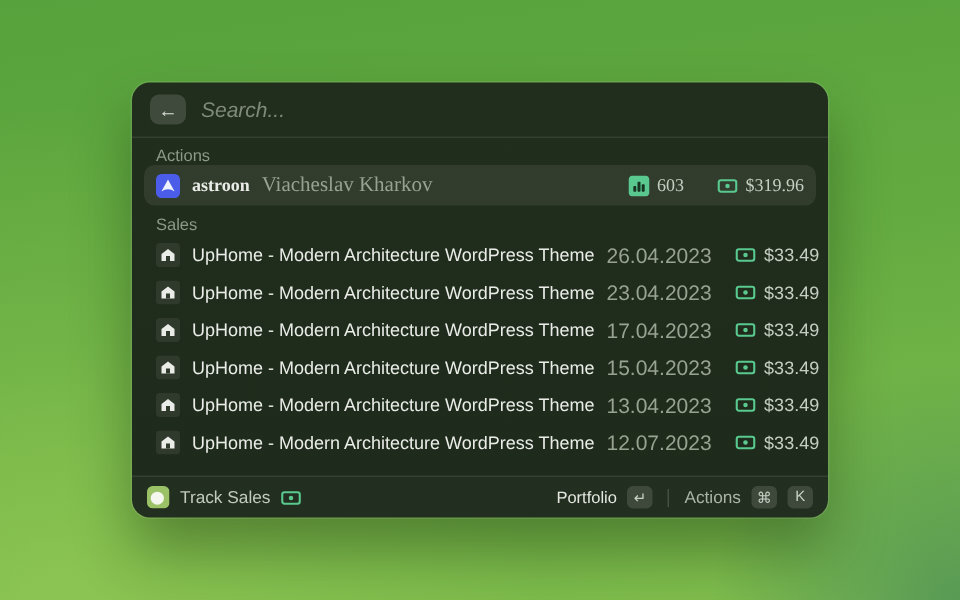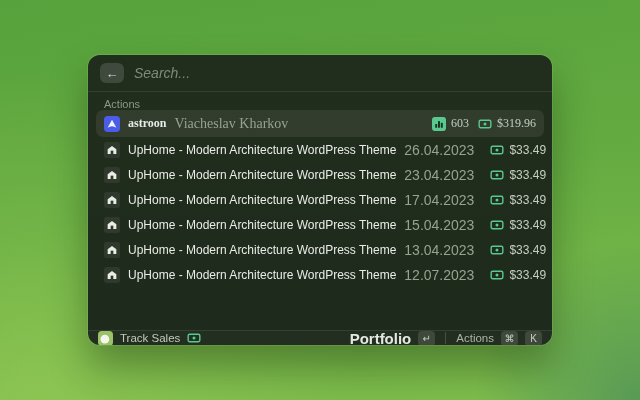--- a/index.html
+++ b/index.html
@@ -41,29 +41,29 @@
   .row .meta  { font-size:14px; color:#97a291; white-space:nowrap; }
   .row .spacer { flex:1; }
   .stat { display:flex; align-items:center; gap:5px;justify-content:flex-end; }
   .stat .val { font-size:12px; color:#c6cec3; }
   .icon16 { width:16px; height:16px; flex:0 0 16px; display:block; }
   .icon14 { width:14px; height:14px; flex:0 0 14px; display:block; }
 
   .account-row { height:27px; margin:0 8px; padding:0 8px; border-radius:7px;
                  background:rgba(255,255,255,.08);font-family:Liberation Serif, serif; }
   .account-row .title { font-weight:bold; }
-  .account-row .stat + .stat { margin-left:1px; }
+  .account-row .stat + .stat { margin-left:14px; }
 
   
-  .footer { position:absolute; left:0; right:0; bottom:0; height:15px;
+  .footer { position:absolute; left:0; right:0; bottom:0; height:28px;
             display:flex; align-items:center; padding:0 10px; gap:7px;
             border-top:1px solid rgba(255,255,255,.09); background:rgba(255,255,255,.02); }
   .footer .app-label { font-size:11.5px; color:#c2cabe; }
   .footer .spacer { flex:1; }
-  .footer .action-label { font-size:15px; color:#e4e8e1; font-weight:bold; }
+  .footer .action-label { font-size:11px; color:#e4e8e1; font-weight:normal; }
   .footer .actions-label { font-size:11.5px; color:#aab4a6; }
   .kbd { min-width:17px; height:15px; padding:0 3px; border-radius:4px;
          background:rgba(255,255,255,.13); color:#c8cfc4; font-size:10px;
          display:flex; align-items:center; justify-content:center; }
   .vdiv { width:1px; height:12px; background:rgba(255,255,255,.16); margin:0 3px; }
 </style>
 </head>
 <body>
 
 <div class="window">
@@ -98,20 +98,21 @@
       </span>
       <span class="stat">
         <svg class="icon14" viewBox="0 0 24 24">
           <rect x="2" y="5.5" width="20" height="13" rx="2.5" fill="none" stroke="#59c98f" stroke-width="2.4"></rect>
           <circle cx="12" cy="12" r="2.6" fill="#59c98f"></circle>
         </svg>
         <span class="val">$319.96</span>
       </span>
     </div>
 
+    <div class="section-header sales">Sales</div>
 
     <div class="row">
       <svg class="icon16" viewBox="0 0 24 24">
           <rect width="24" height="24" rx="4" fill="#303a2c"></rect>
           <path d="M12 6 l6.5 5 v7 h-13 v-7 z" fill="#e9ece7"></path>
           <rect x="10" y="13" width="4" height="5" fill="#303a2c"></rect>
         </svg>
       <span class="title">UpHome - Modern Architecture WordPress Theme</span>
       <span class="meta">26.04.2023</span>
       <span class="spacer"></span>

